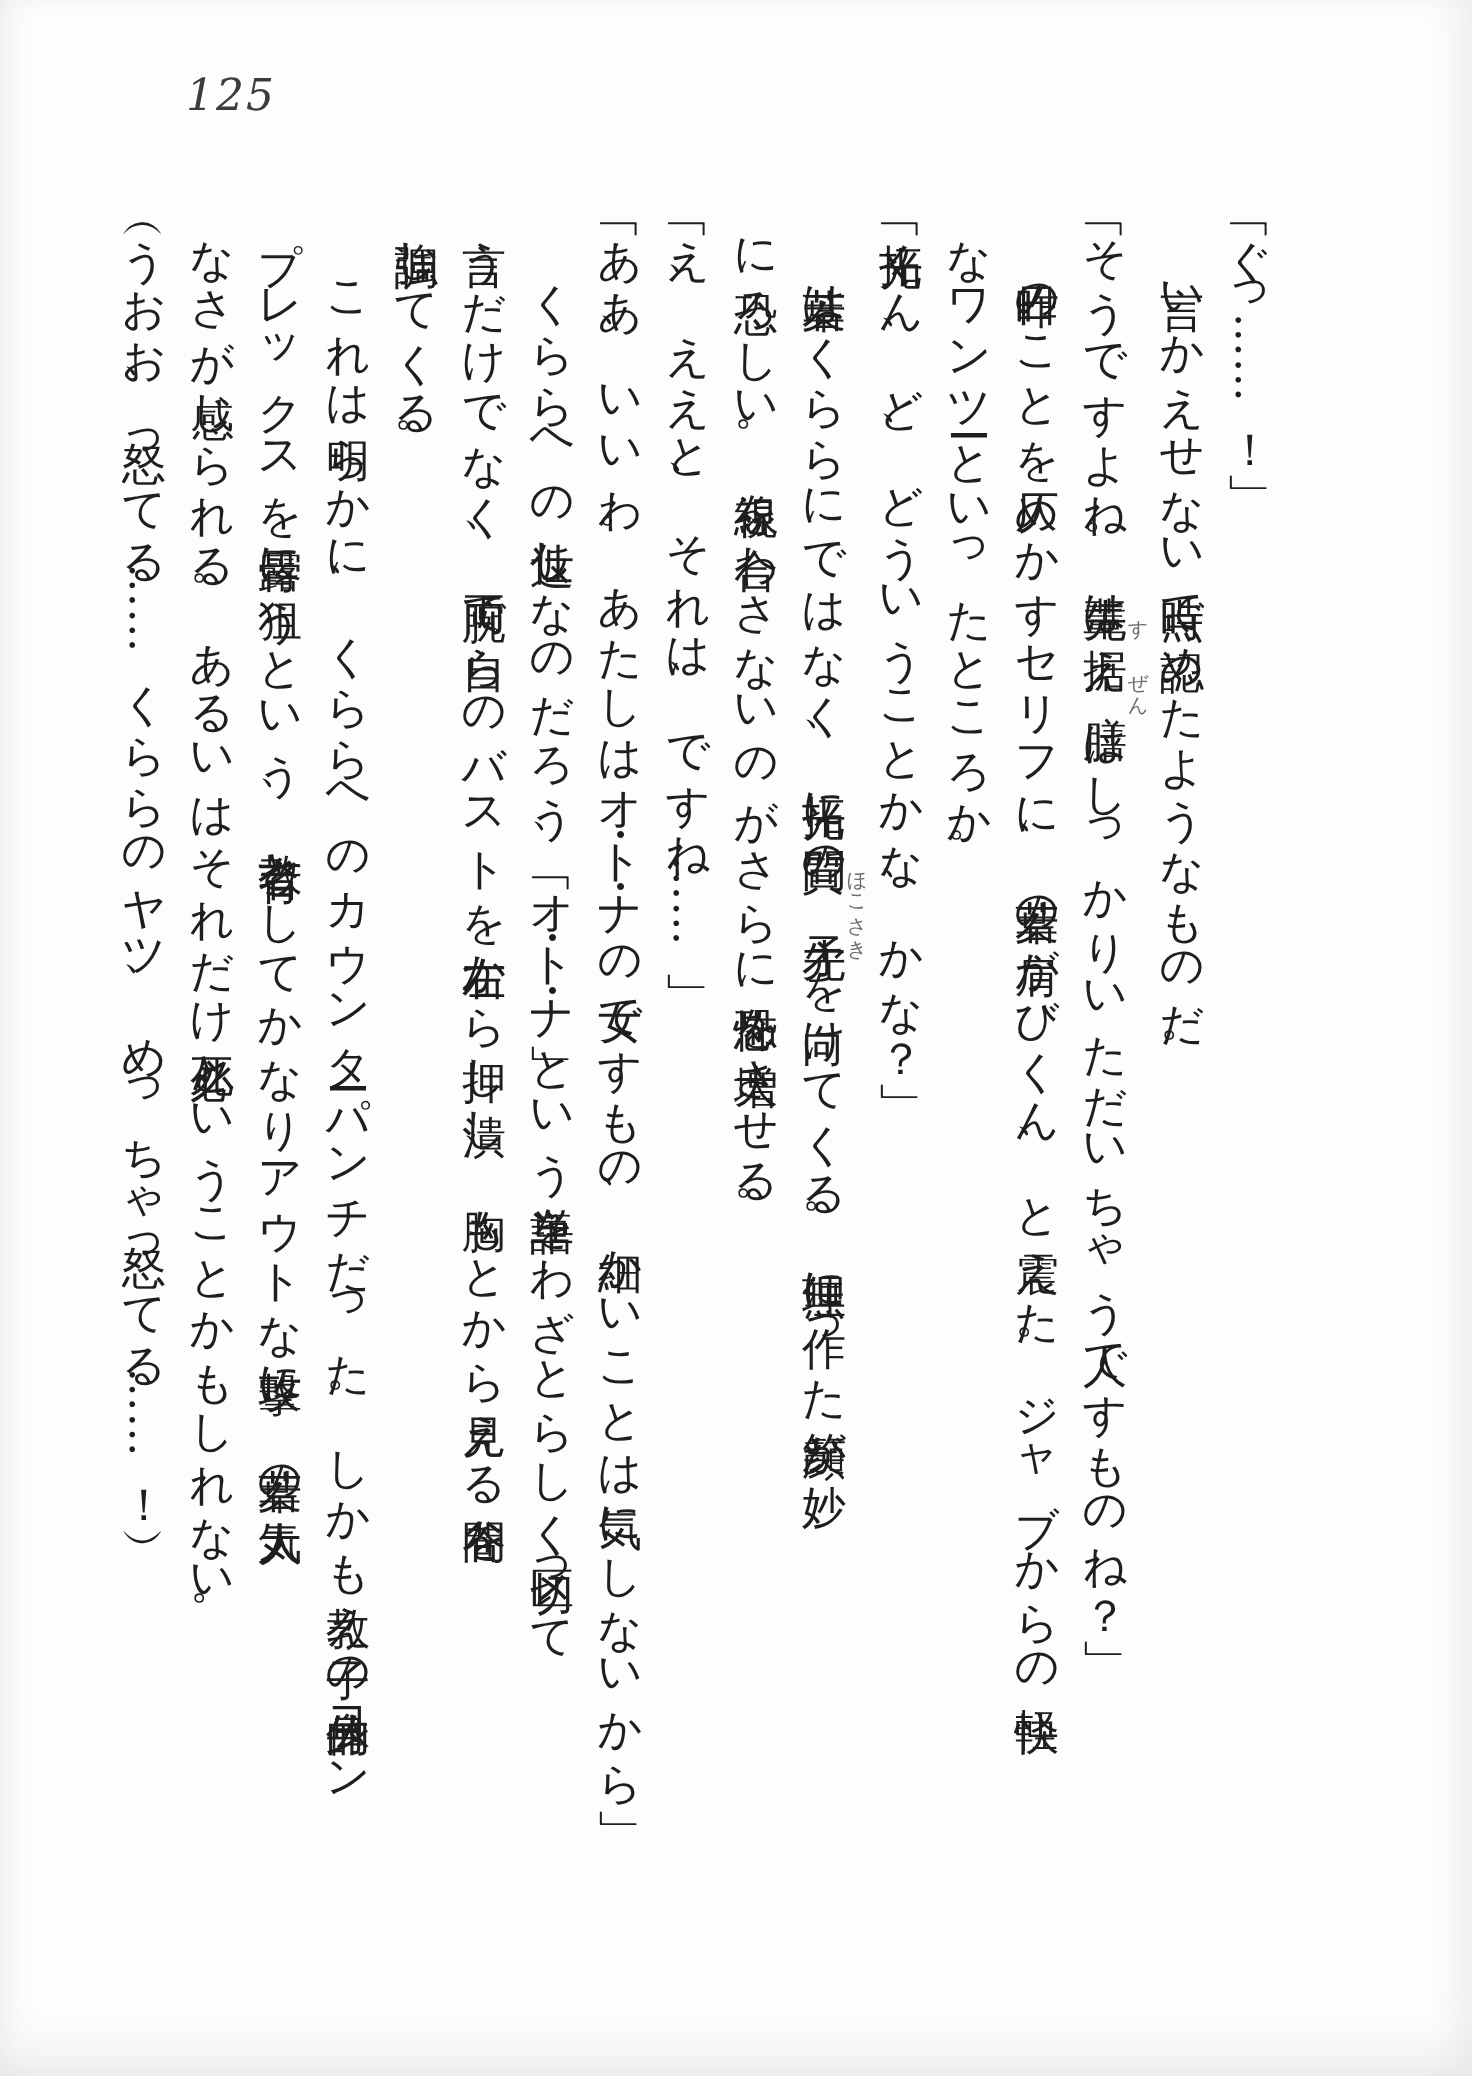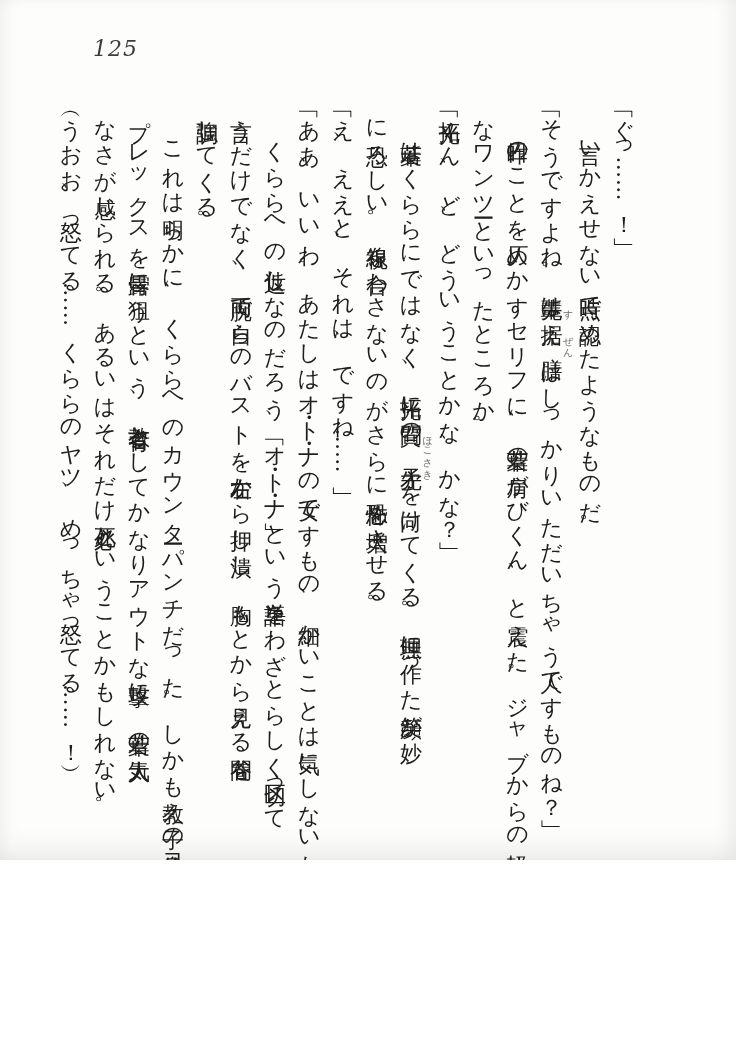--- a/index.html
+++ b/index.html
@@ -3,21 +3,21 @@
 <meta charset="utf-8">
 <style>
   html, body {
     margin: 0;
     padding: 0;
     background: #ffffff;
   }
   .page {
     position: relative;
     width: 736px;
-    height: 860px;
+    height: 1038px;
     background: #fdfdfb;
     overflow: hidden;
     box-shadow: inset 0 -14px 22px rgba(0,0,0,0.055),
                 inset -10px 0 16px rgba(0,0,0,0.03),
                 inset 6px 0 10px rgba(0,0,0,0.02);
     font-family: "DejaVu Serif", "Liberation Serif", serif;
   }
   .page-number {
     position: absolute;
     left: 93px;

